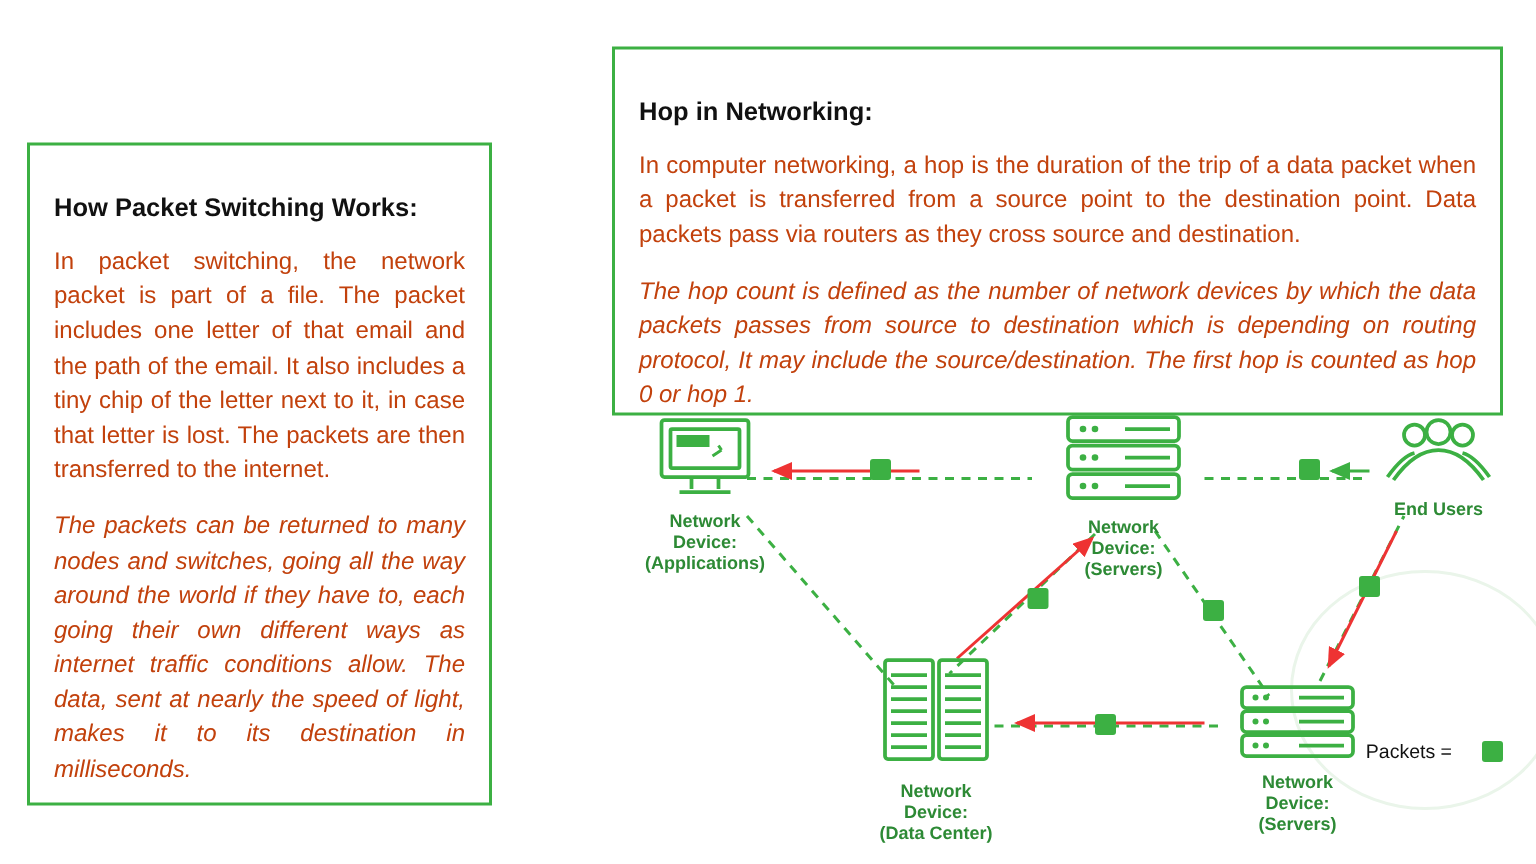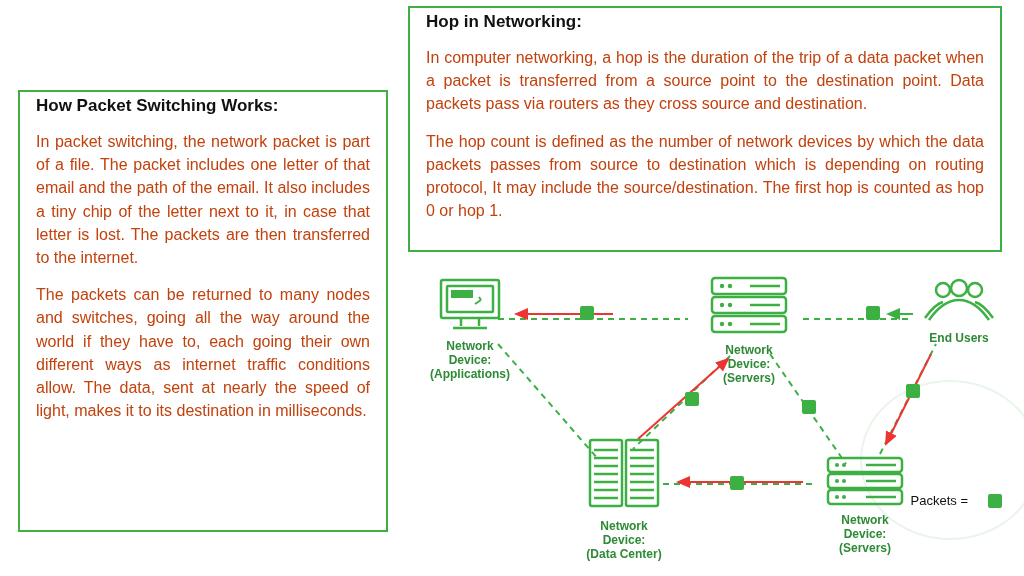--- a/index.html
+++ b/index.html
@@ -7,27 +7,28 @@
     width: 1024px;
     height: 576px;
     font-family: -apple-system, BlinkMacSystemFont, "Segoe UI", Arial, sans-serif;
     background: #fff;
     position: relative;
     overflow: hidden;
   }
   .box {
     position: absolute;
     border: 2px solid #3cb043;
-    padding: 4px 16px;
+    padding: 32px 16px;
     background: #fff;
+    margin-top: 25px;
   }
   .box-left {
     left: 18px;
-    top: 90px;
-    width: 370px;
+    top: 70px;
+    width: 310px;
     height: 442px;
   }
   .box-right {
     left: 408px;
     top: 6px;
     width: 594px;
     height: 246px;
   }
   .box h3 {
     font-size: 17px;
@@ -35,21 +36,21 @@
     margin-bottom: 14px;
     color: #111;
   }
   .box p {
     font-size: 16px;
     line-height: 1.45;
     color: #c2410c;
     text-align: justify;
     margin-bottom: 14px;
   }
-  .box p:last-child { margin-bottom: 0; }
+  .box p:last-child { margin-bottom: 0; font-style: italic; }
 
   .diagram {
     position: absolute;
     left: 408px;
     top: 264px;
     width: 600px;
     height: 312px;
     pointer-events: none;
   }
   .node {

